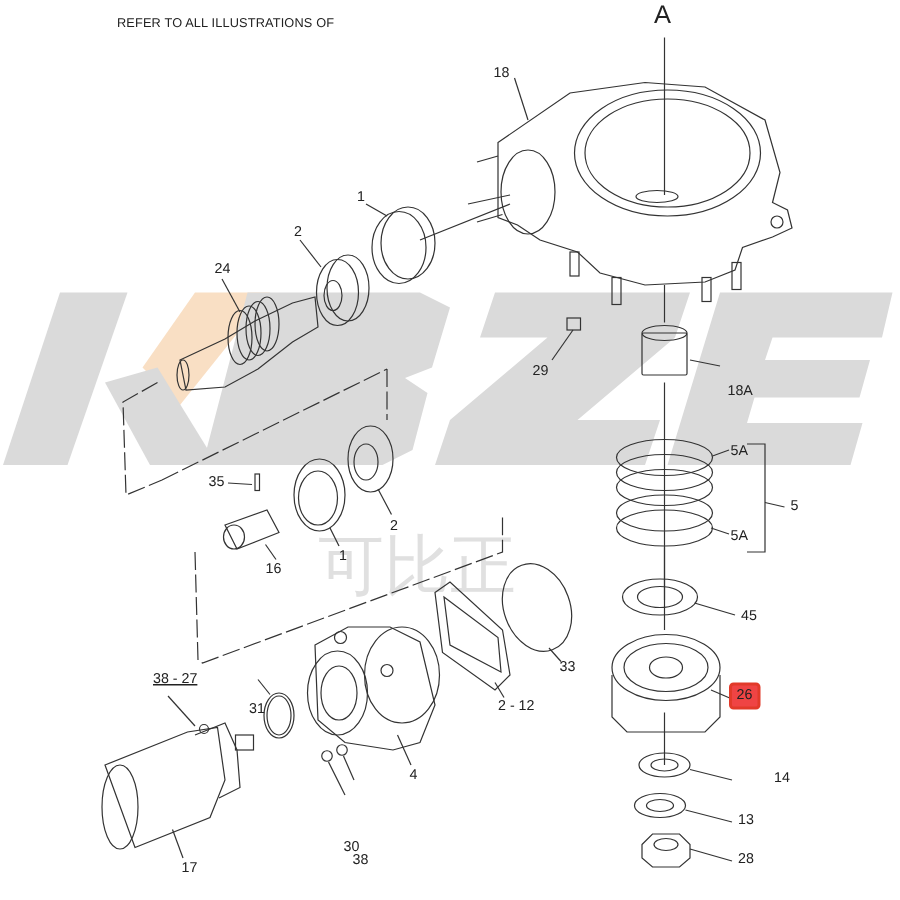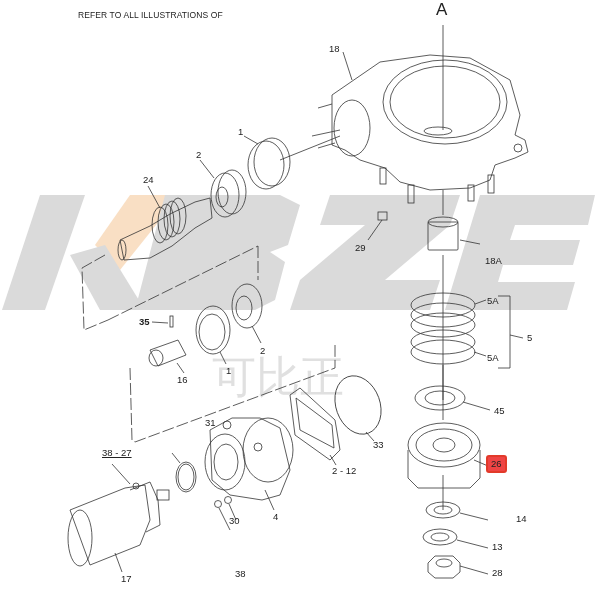--- a/index.html
+++ b/index.html
@@ -183,24 +183,24 @@
 <div class="callout" style="left:355px;top:243px;">29</div>
 <div class="callout" style="left:485px;top:256px;">18A</div>
 <div class="callout" style="left:487px;top:296px;">5A</div>
 <div class="callout" style="left:527px;top:333px;">5</div>
 <div class="callout" style="left:487px;top:353px;">5A</div>
 <div class="callout" style="left:494px;top:406px;">45</div>
 <div class="callout highlight" style="left:486px;top:455px;">26</div>
 <div class="callout" style="left:516px;top:514px;">14</div>
 <div class="callout" style="left:492px;top:542px;">13</div>
 <div class="callout" style="left:492px;top:568px;">28</div>
-<div class="callout" style="left:139px;top:317px;font-weight:bold;">35</div>
+<div class="callout" style="left:139px;top:317px;">35</div>
 <div class="callout" style="left:177px;top:375px;">16</div>
 <div class="callout" style="left:226px;top:366px;">1</div>
 <div class="callout" style="left:260px;top:346px;">2</div>
 <div class="callout" style="left:373px;top:440px;">33</div>
 <div class="callout" style="left:332px;top:466px;">2 - 12</div>
-<div class="callout" style="left:166px;top:418px;margin-left:39px;">31</div>
+<div class="callout" style="left:166px;top:468px;">31</div>
 <div class="callout" style="left:102px;top:448px;text-decoration:underline;">38 - 27</div>
 <div class="callout" style="left:273px;top:512px;">4</div>
 <div class="callout" style="left:235px;top:521px;margin-top:48px;">38</div>
-<div class="callout" style="left:229px;top:516px;">30</div>
+<div class="callout" style="left:229px;top:560px;">30</div>
 <div class="callout" style="left:121px;top:574px;">17</div>
 
 </body></html>

